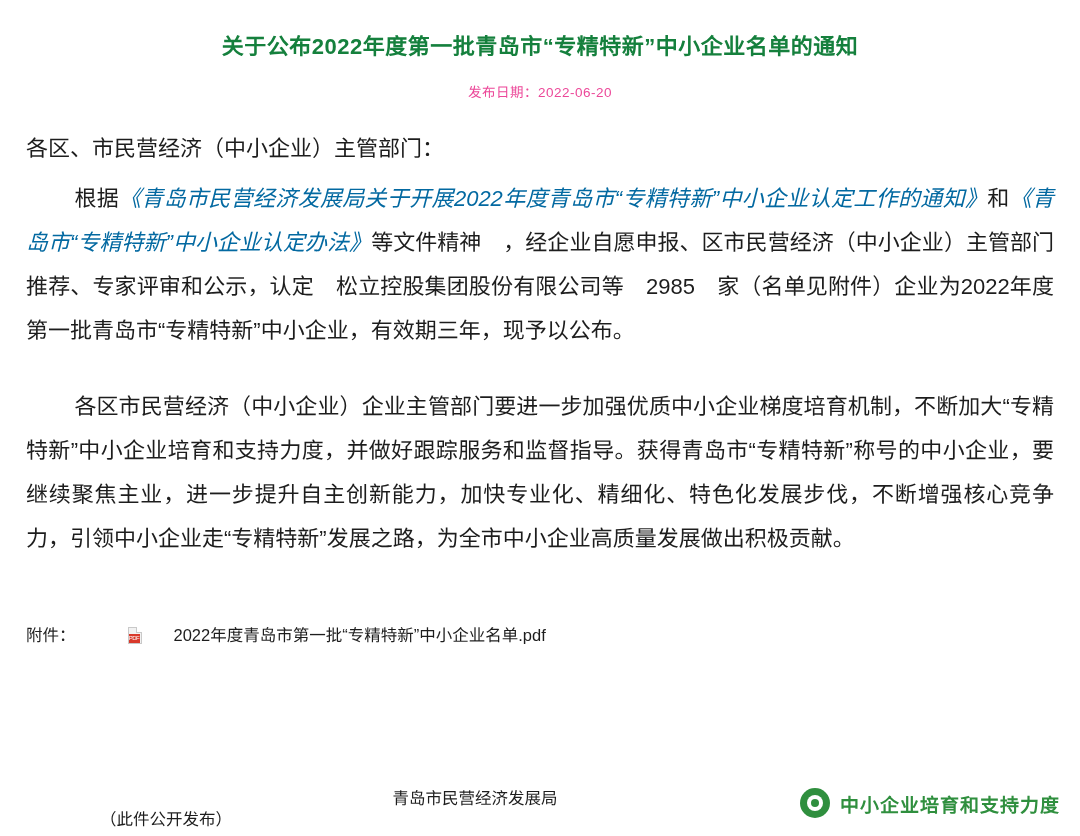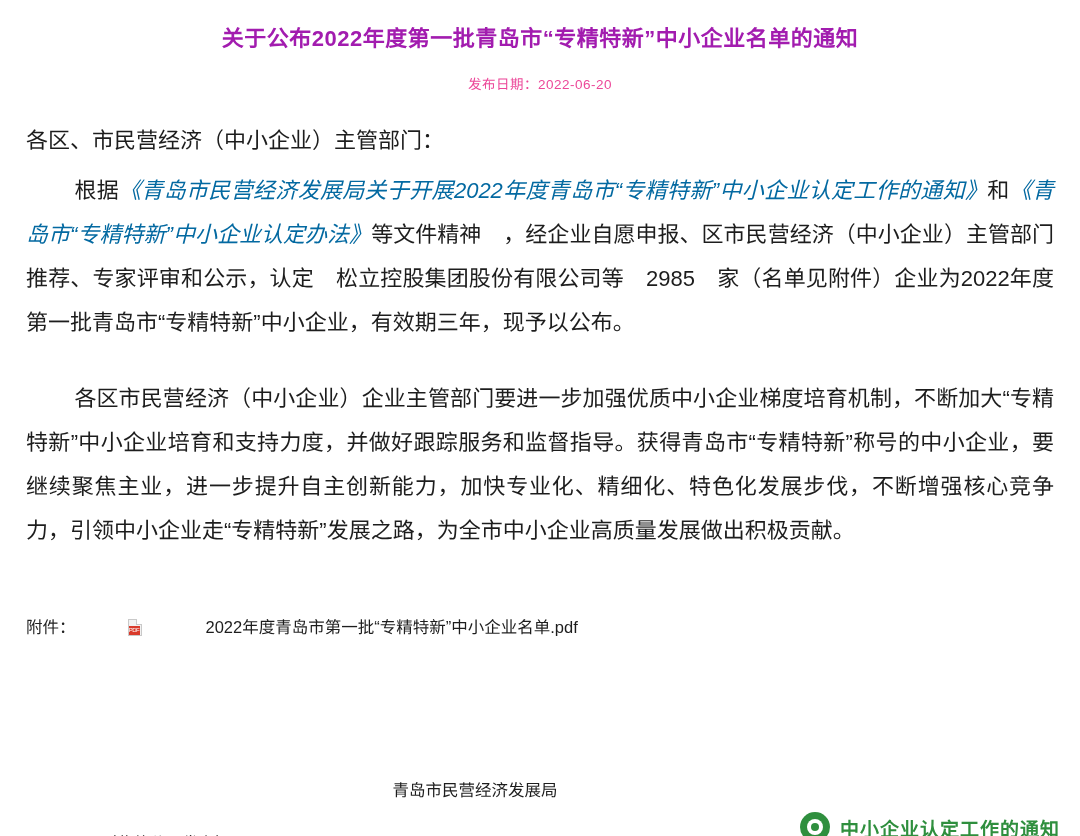--- a/index.html
+++ b/index.html
@@ -17,26 +17,26 @@
   }
   .page {
     position: relative;
     width: 1080px;
     height: 836px;
     box-sizing: border-box;
     padding: 0 26px;
   }
   .doc-title {
     text-align: center;
-    color: #a21caf;
+    color: #15803d;
     font-size: 22px;
     font-weight: bold;
     letter-spacing: 0.5px;
+    padding-top: 32px;
     line-height: 1.4;
-    margin-top: 24px;
   }
   .doc-date {
     text-align: center;
     color: #ec4899;
     font-size: 13.5px;
     margin-top: 18px;
     letter-spacing: 0.5px;
   }
   .body-text {
     margin-top: 26px;
@@ -105,21 +105,20 @@
     color: #ffffff;
     font-size: 6px;
     line-height: 9px;
     text-align: center;
     font-family: "Liberation Sans", sans-serif;
     letter-spacing: -0.5px;
   }
   .attach-name {
     font-size: 16.5px;
     color: #1d1d1d;
-    margin-left: 32px;
   }
   .signature {
     margin-top: 128px;
     text-align: center;
     font-size: 16.5px;
     line-height: 2.2;
     color: #1d1d1d;
     padding-right: 130px;
   }
   .public-note {
@@ -202,16 +201,16 @@
   </div>
 
   <div class="signature">
     <div>青岛市民营经济发展局</div>
   </div>
 
   <div class="public-note">（此件公开发布）</div>
 
   <div class="watermark">
     <span class="wm-logo"></span>
-    <span class="wm-text">中小企业认定工作的通知</span>
+    <span class="wm-text">中小企业培育和支持力度</span>
   </div>
 
 </div>
 
 </body></html>

